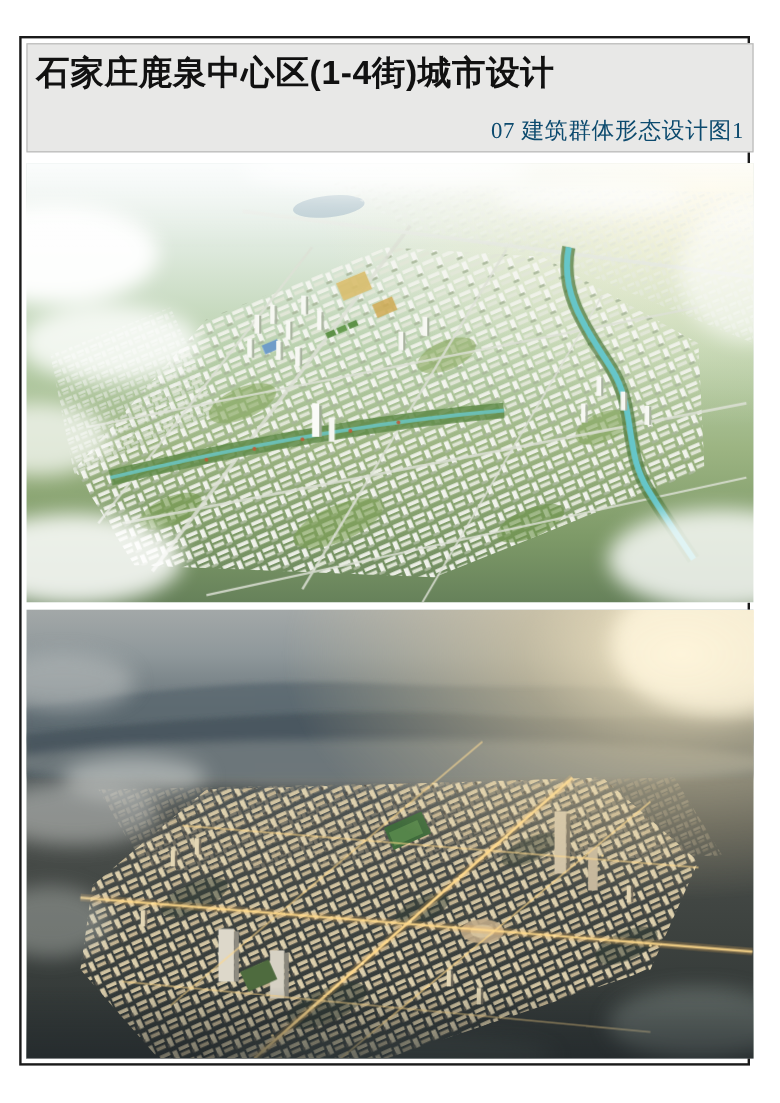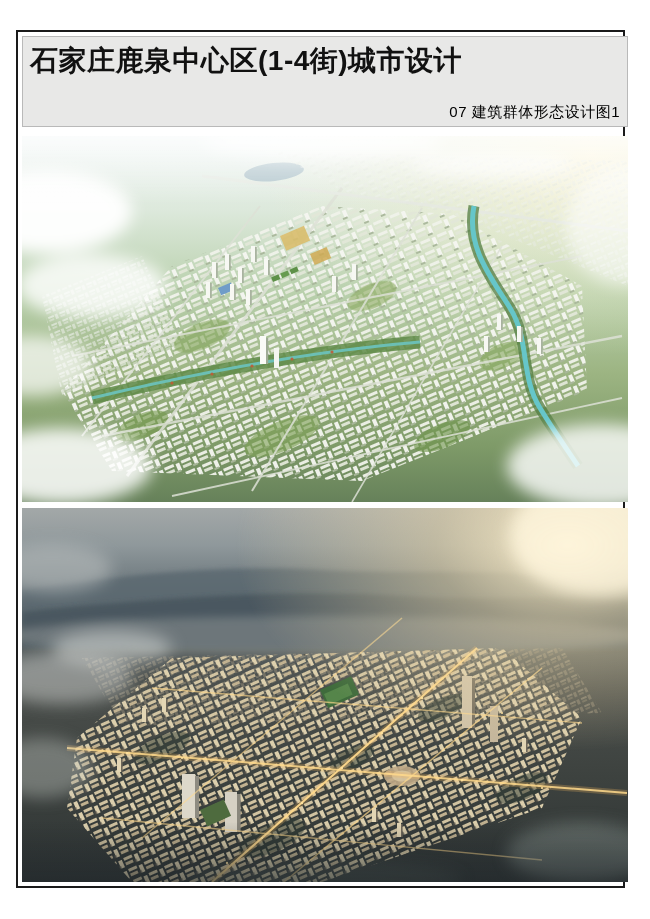--- a/index.html
+++ b/index.html
@@ -35,24 +35,25 @@
   }
   .subtitle-en {
     font-size: 11px;
     color: #2a2a2a;
     margin-top: 2px;
     white-space: nowrap;
   }
   .section-label {
     position: absolute;
     right: 7px; bottom: 4px;
-    font-size: 15px;
-    color: #000000;
+    font-size: 19px;
+    color: #0c4a6e;
     letter-spacing: 0.5px;
     white-space: nowrap;
+    font-family: Liberation Serif, serif;
   }
   .figure {
     width: 606px;
     display: block;
     background: #dfe6e3;
   }
   .fig-day { height: 366px; margin-bottom: 6px; }
   .fig-dusk { height: 374px; }
   svg { display: block; }
 </style>

